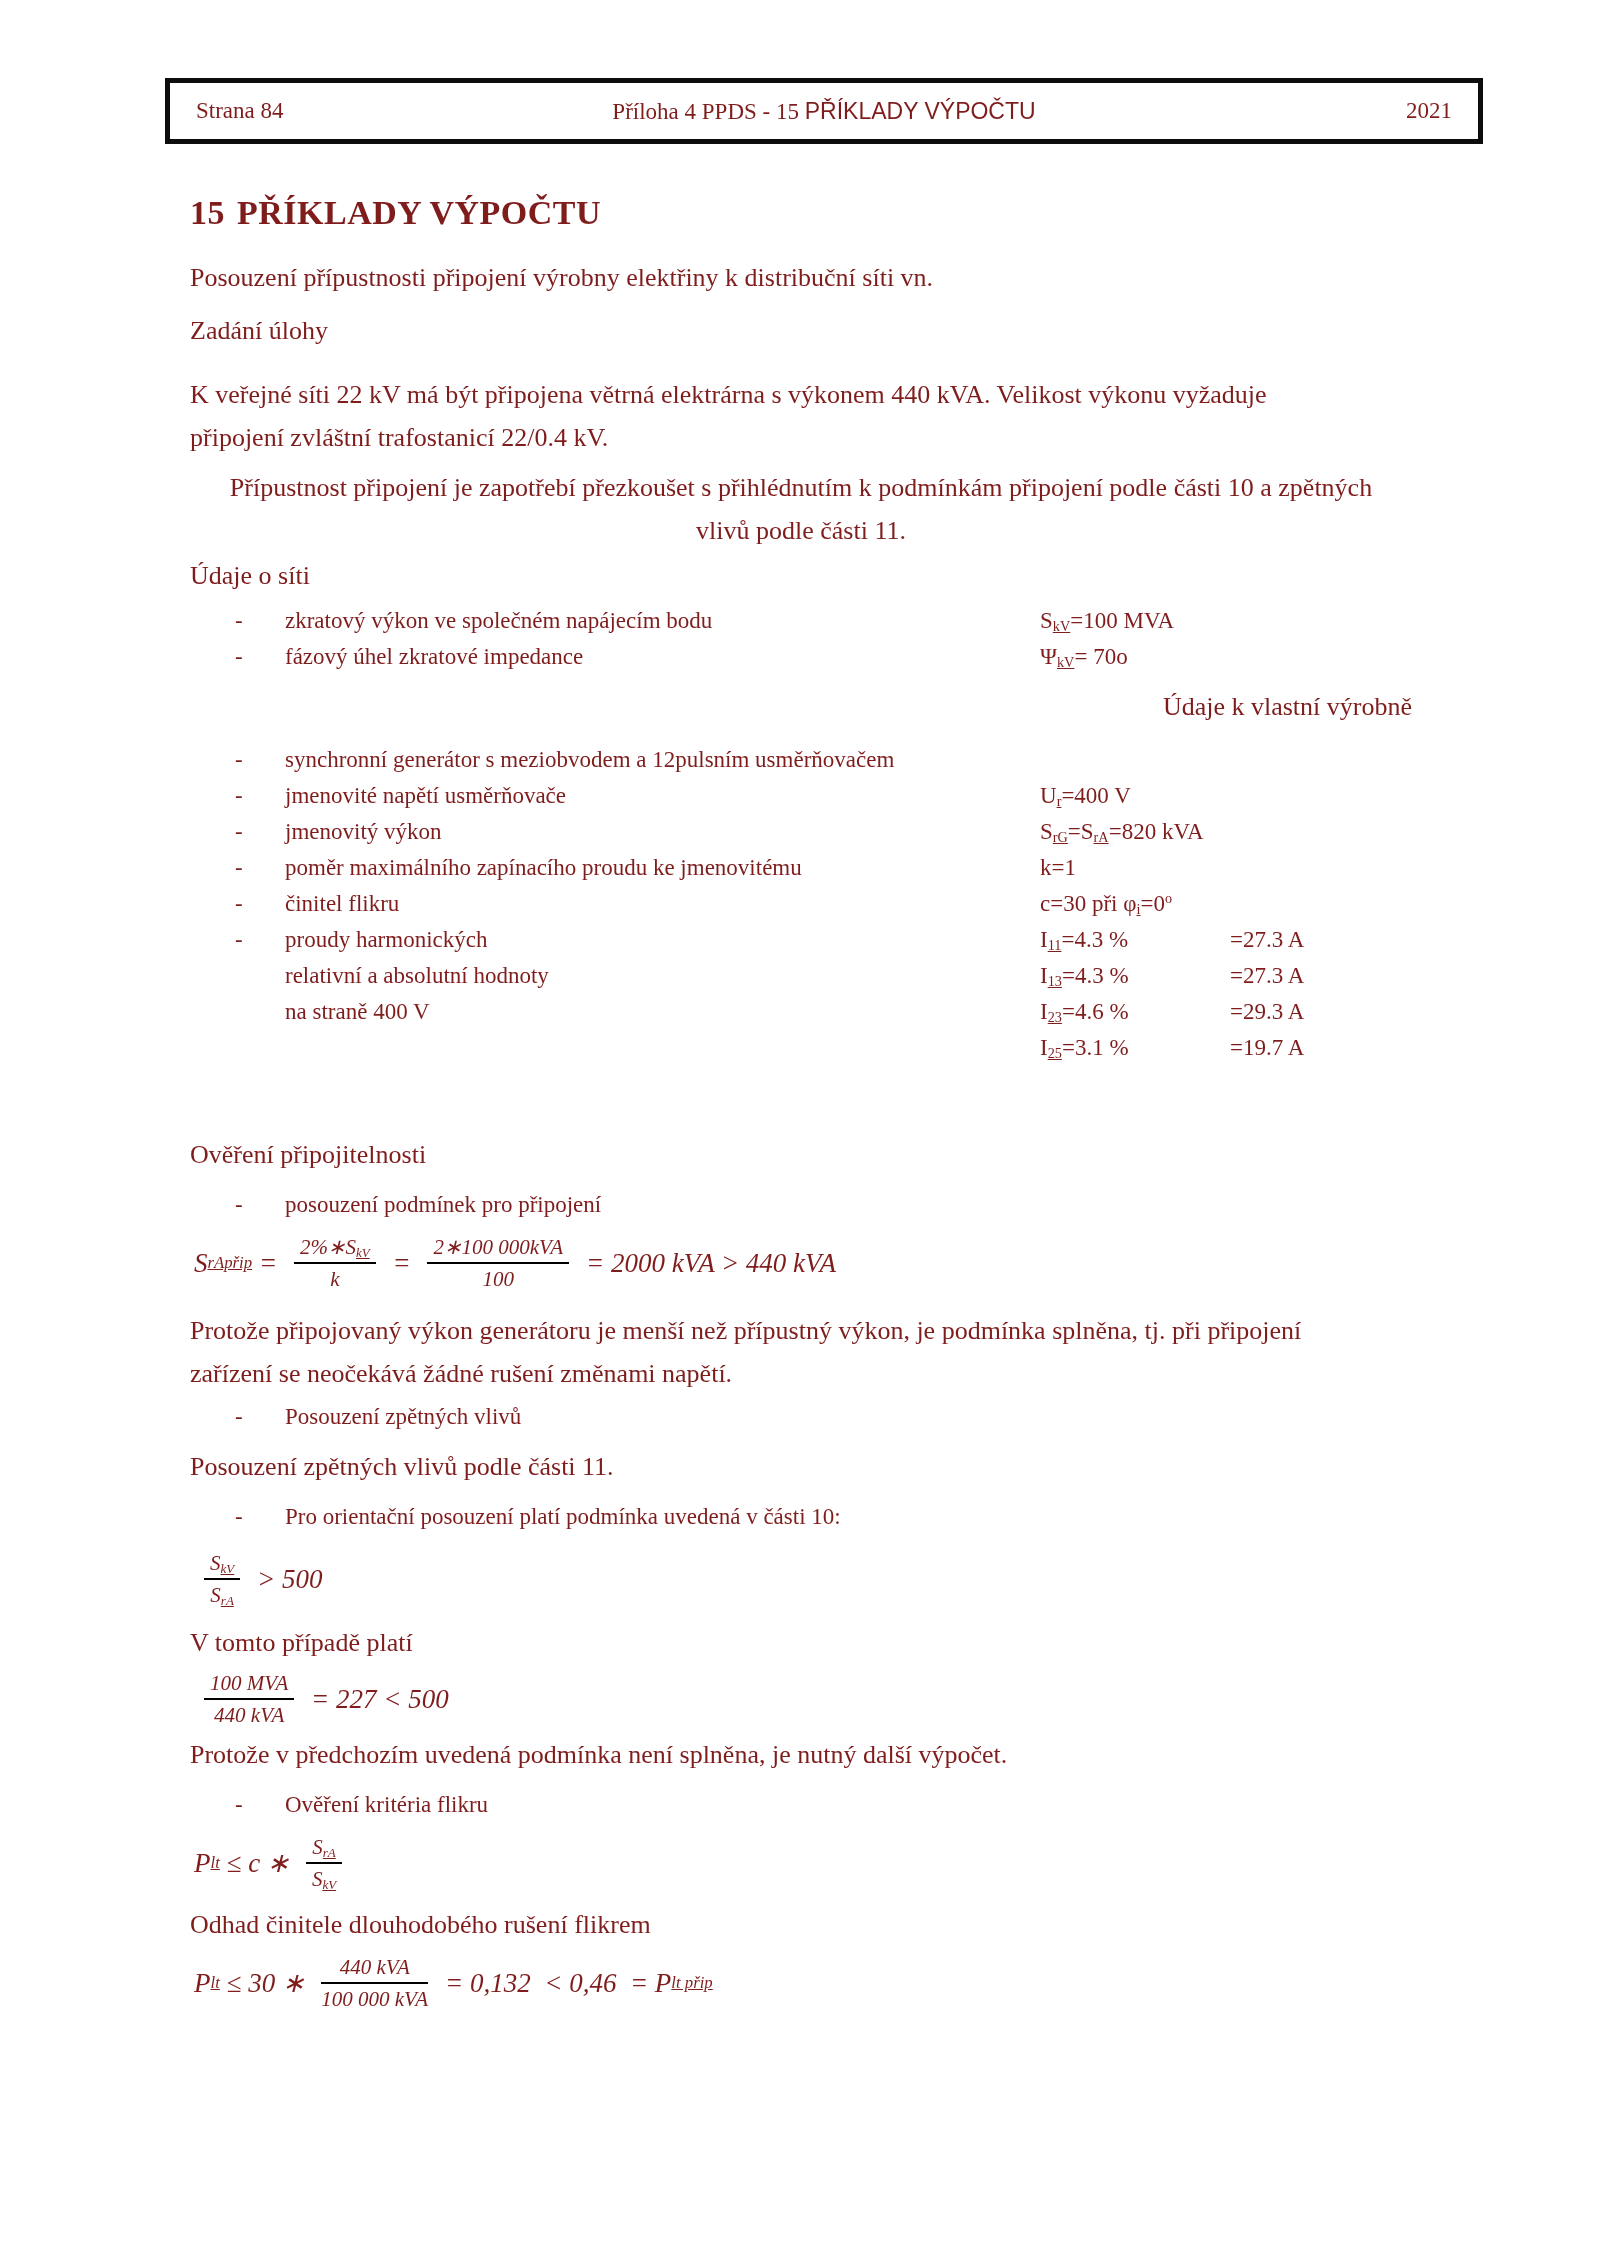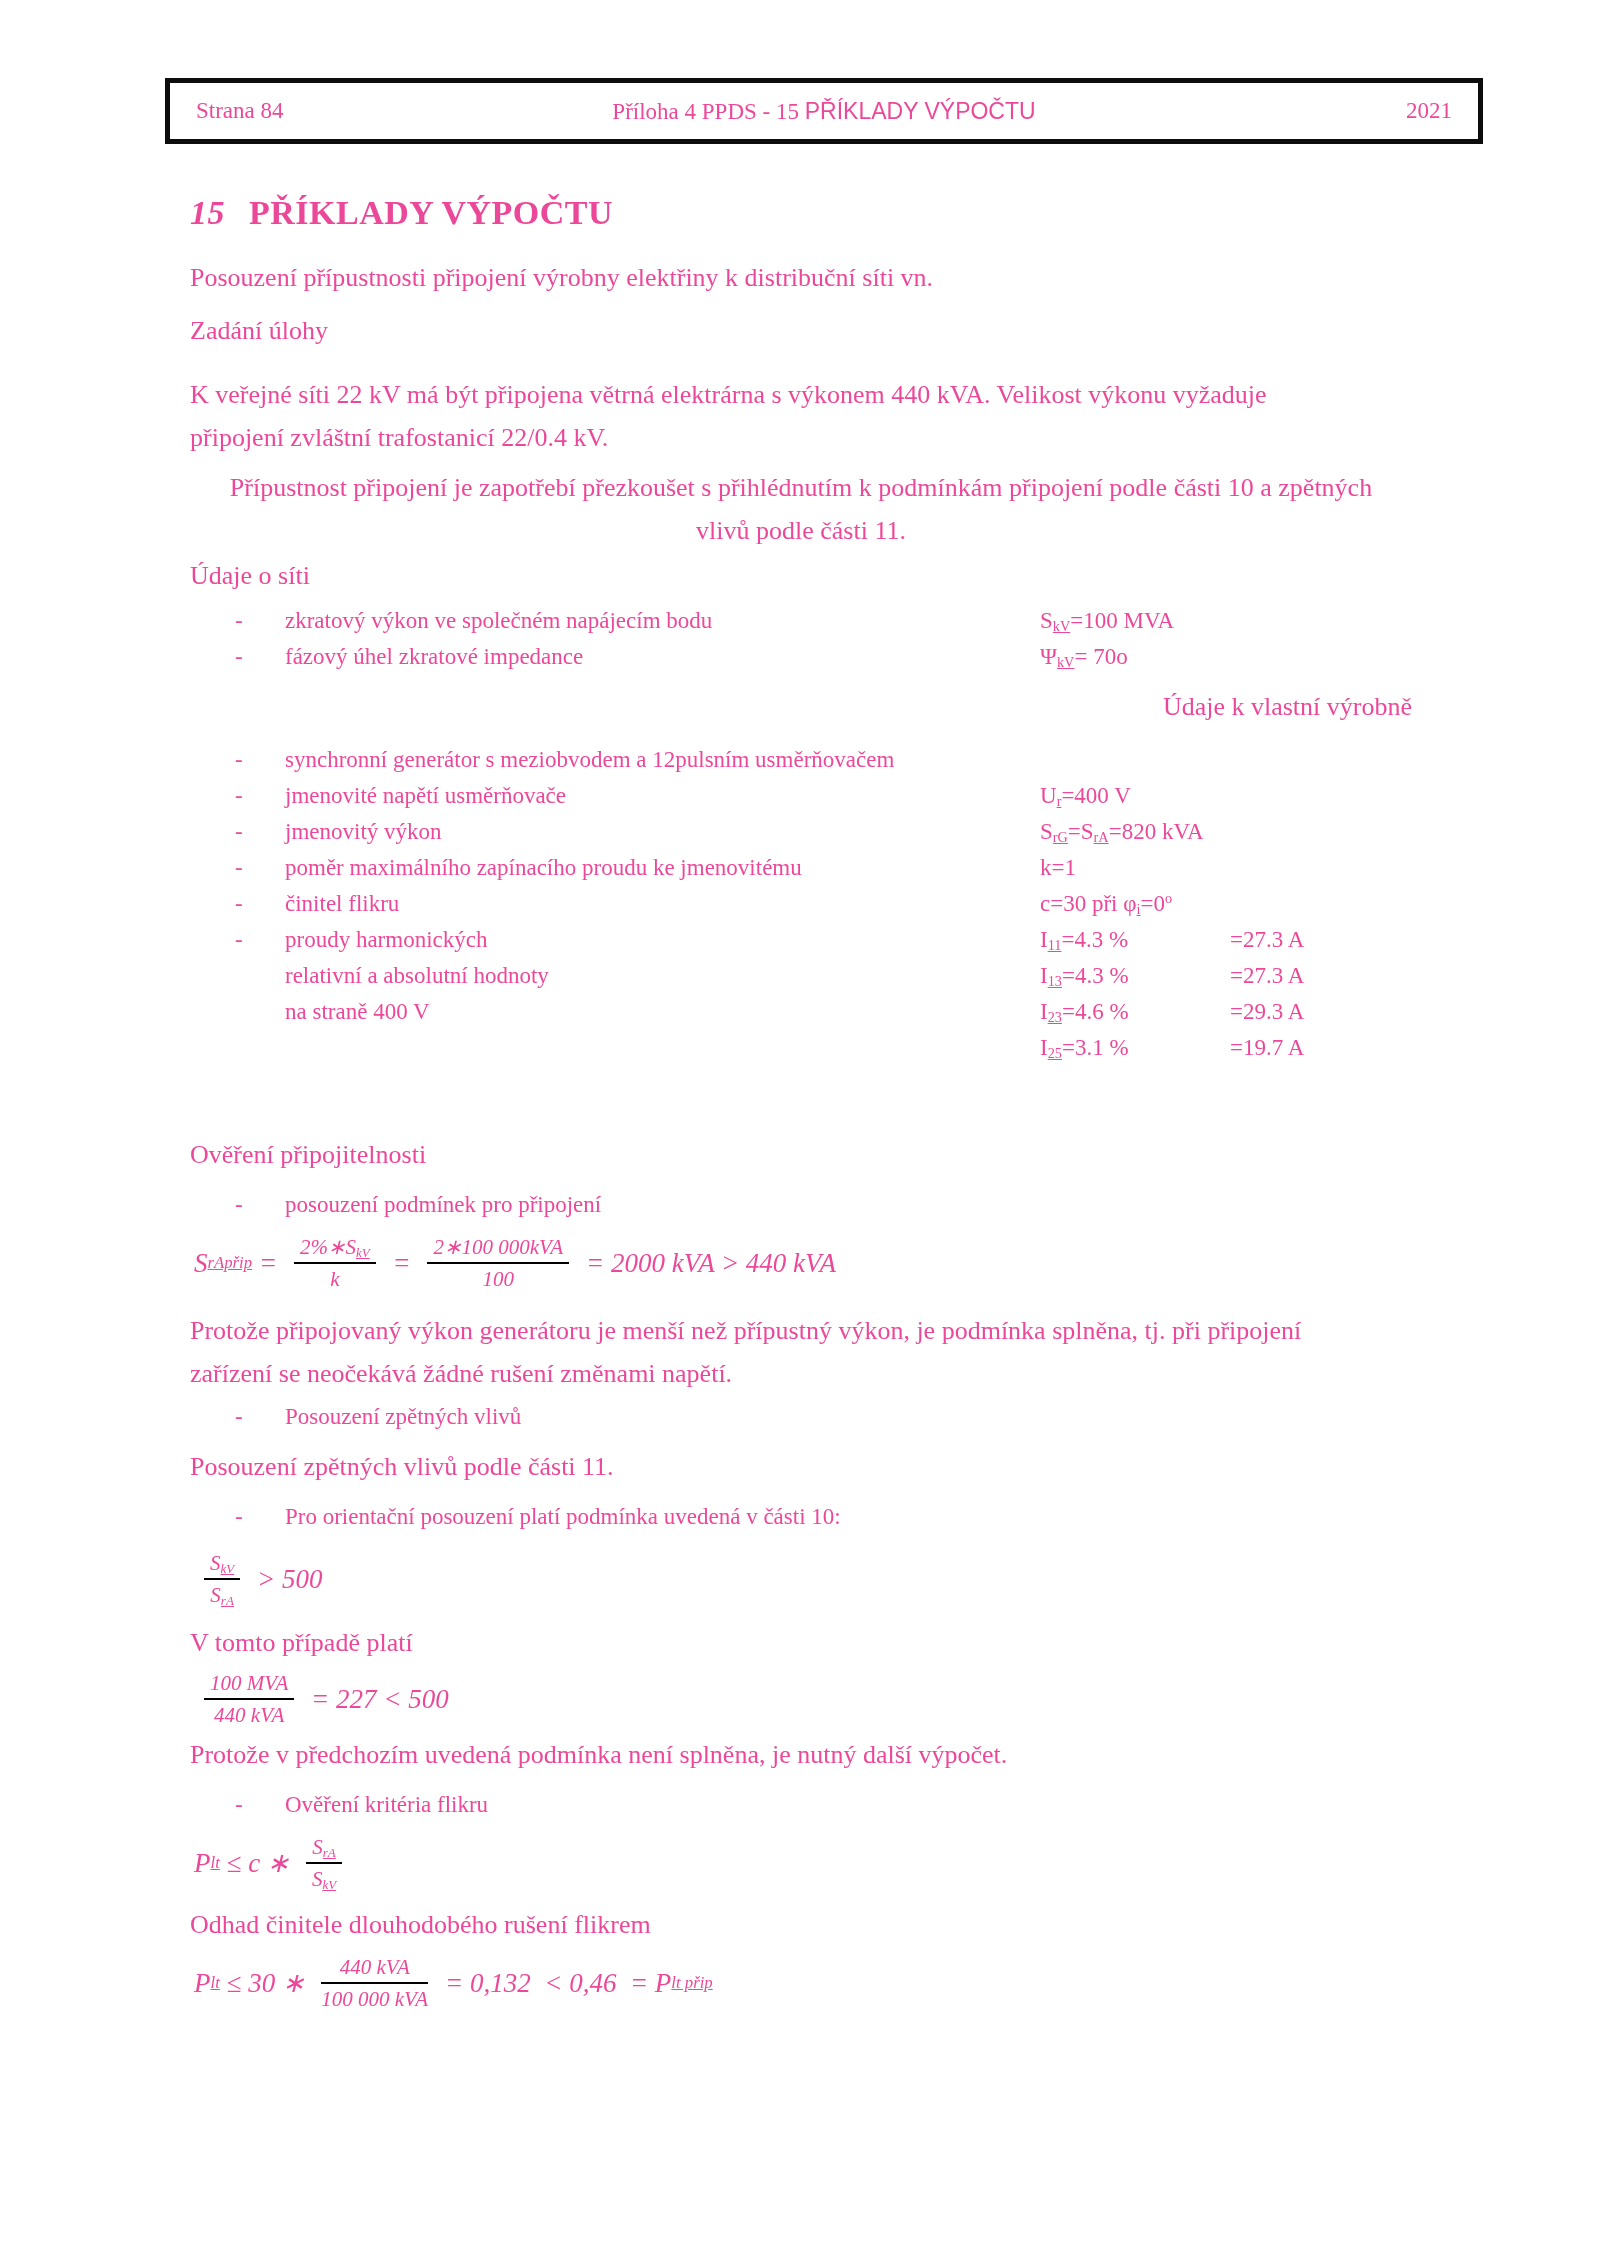--- a/index.html
+++ b/index.html
@@ -1,31 +1,31 @@
 <!DOCTYPE html>
 <html><head>
 <meta charset="utf-8">
 <style>
   html,body { margin:0; padding:0; background:#ffffff; }
   .page {
     position:relative; width:1600px; height:2262px; background:#ffffff;
-    color:#ec4899; font-family:"Liberation Serif", serif; overflow:hidden;
+    color:#7f1d1d; font-family:"Liberation Serif", serif; overflow:hidden;
   }
   .header-box {
     position:absolute; left:165px; top:78px; width:1256px; height:56px;
     border:5px solid #0d0d0d; display:flex; align-items:center;
     justify-content:space-between; padding:0 26px; font-size:23px; background:#fff;
   }
   .header-title { position:absolute; left:50%; transform:translateX(-50%); white-space:nowrap; }
   .sans { font-family:"Liberation Sans", sans-serif; }
   .content { position:absolute; left:190px; top:144px; width:1222px; }
   h1.doc-heading {
     font-size:34px; line-height:46px; font-weight:bold; margin:46px 0 0 0; letter-spacing:0.5px;
   }
-  h1 .hnum { margin-right:24px;font-style:italic; }
+  h1 .hnum { margin-right:12px; }
   p { font-size:26px; line-height:36px; margin:0; }
   p.twoline { line-height:43px; }
   .mt24{margin-top:24px;} .mt17{margin-top:17px;} .mt14{margin-top:14px;}
   .mt10{margin-top:10px;} .mt7{margin-top:7px;text-align:center;} .mt6{margin-top:6px;}
   .mt9{margin-top:9px;} .mt18{margin-top:14px;text-align:right;} .mt71{margin-top:71px;}
   .mt4{margin-top:4px;} .mt2{margin-top:2px;} .mt8{margin-top:8px;}
   .drow {
     display:grid; grid-template-columns:45px 50px 755px 190px 1fr;
     font-size:23px; line-height:36px;
   }

